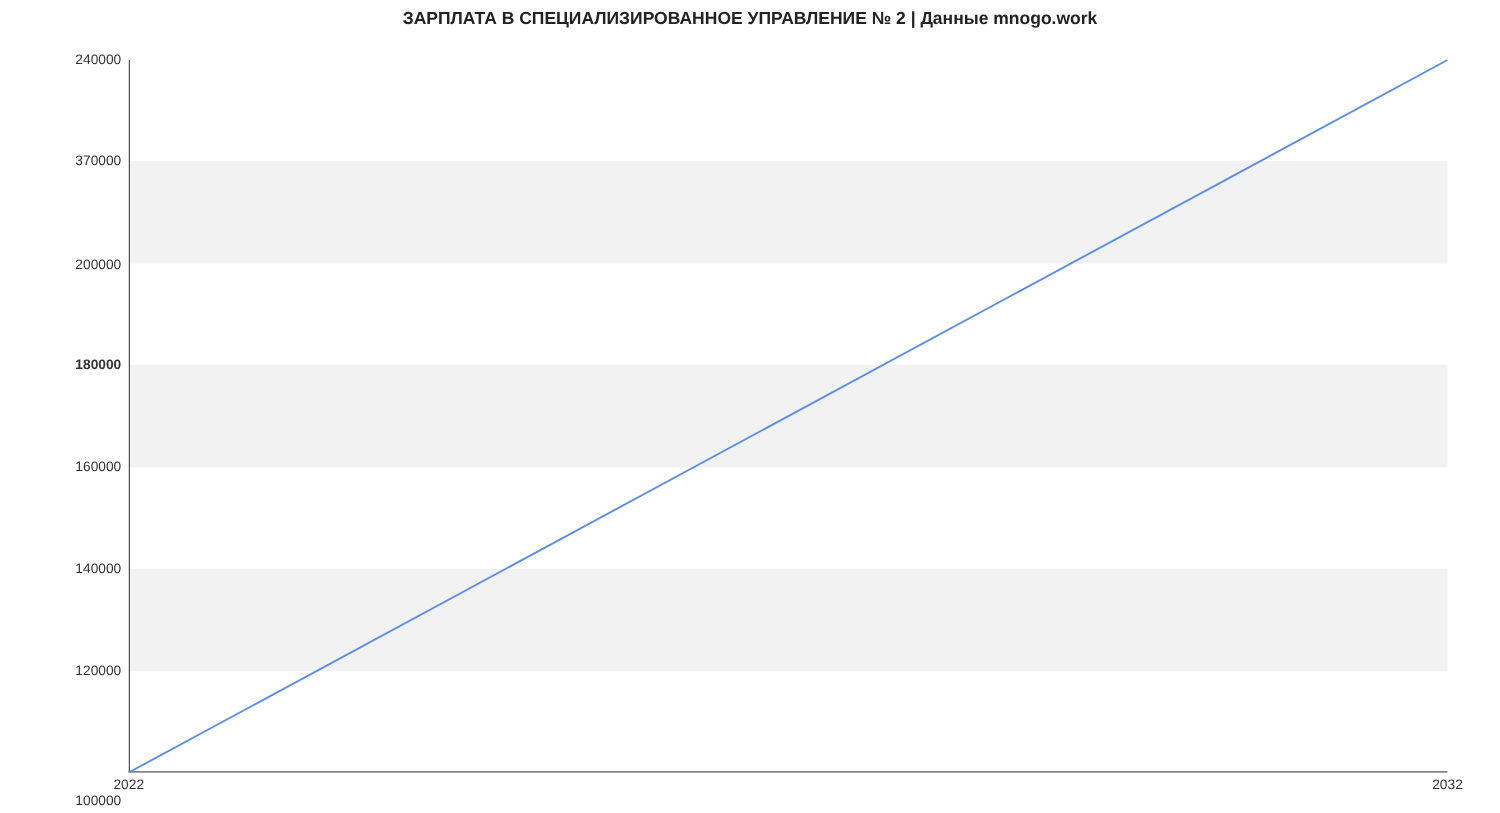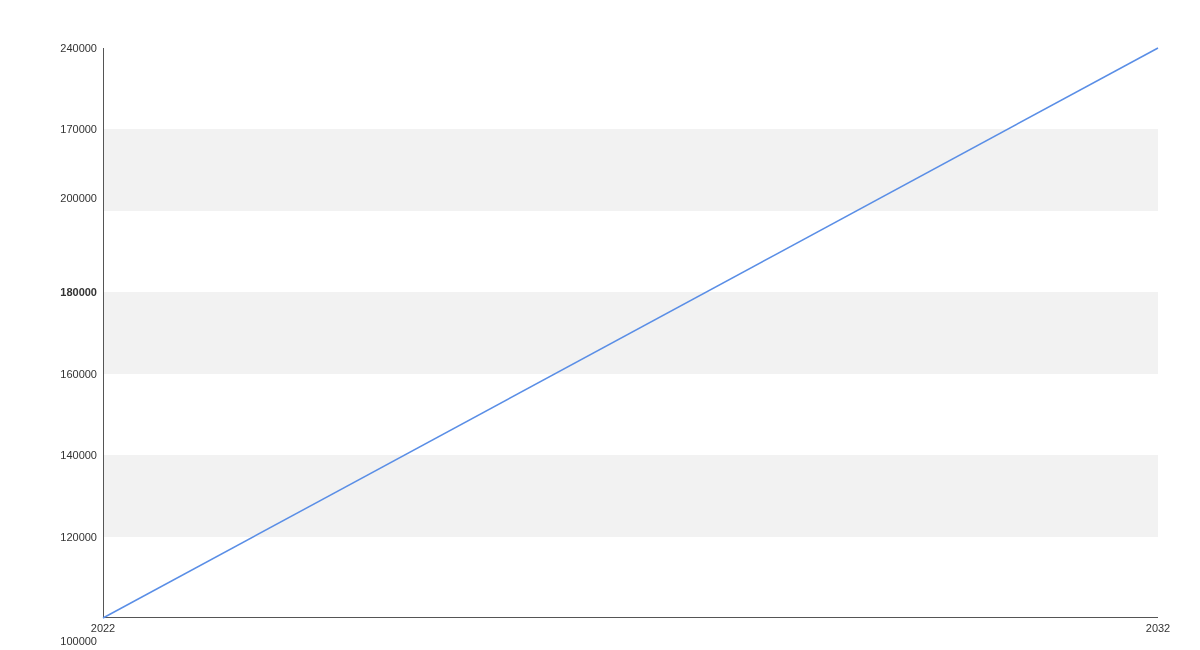--- a/index.html
+++ b/index.html
@@ -66,20 +66,21 @@
   .series-line {
     fill: none;
     stroke: #5a8ee6;
     stroke-width: 1.5;
   }
 </style>
 </head>
 <body>
 
 <div class="chart-wrap">
+  <div class="title">ЗАРПЛАТА В  СПЕЦИАЛИЗИРОВАННОЕ УПРАВЛЕНИЕ № 2 | Данные mnogo.work</div>
 
   <div class="plot">
     <div class="grid-bands" id="bands">
         <div class="band" style="top: 488.571px; height: 81.4286px; background: transparent;"></div>
         <div class="band" style="top: 407.143px; height: 81.4286px; background: rgb(242, 242, 242);"></div>
         <div class="band" style="top: 325.714px; height: 81.4286px; background: transparent;"></div>
         <div class="band" style="top: 244.286px; height: 81.4286px; background: rgb(242, 242, 242);"></div>
         <div class="band" style="top: 162.857px; height: 81.4286px; background: transparent;"></div>
         <div class="band" style="top: 81.4286px; height: 81.4286px; background: rgb(242, 242, 242);"></div>
         <div class="band" style="top: 0px; height: 81.4286px; background: transparent;"></div>
@@ -88,22 +89,22 @@
     <div class="axis-line x-axis"></div>
     <svg class="line-layer" viewBox="0 0 1055 570" preserveAspectRatio="none">
       <polyline id="series" class="series-line" points="0,570 1055,0" style="stroke: rgb(90, 142, 230);"></polyline>
     </svg>
     <div id="yticks">
         <span class="tick-label y-tick" style="top: 570px; margin-top: 23px;">100000</span>
         <span class="tick-label y-tick" style="top: 488.571px;">120000</span>
         <span class="tick-label y-tick" style="top: 407.143px;">140000</span>
         <span class="tick-label y-tick" style="top: 325.714px;">160000</span>
         <span class="tick-label y-tick" style="top: 244.286px; font-weight: bold;">180000</span>
-        <span class="tick-label y-tick" style="top: 150px;">200000</span>
-        <span class="tick-label y-tick" style="top: 81.4286px;">170000</span>
+        <span class="tick-label y-tick" style="top: 164px;">200000</span>
+        <span class="tick-label y-tick" style="top: 81.4286px;">370000</span>
         <span class="tick-label y-tick" style="top: 0px;">240000</span>
       </div>
     <div id="xticks">
         <span class="tick-label x-tick" style="left: 0px;">2022</span>
         <span class="tick-label x-tick" style="left: 1055px;">2032</span>
       </div>
   </div>
 </div>
 
 </body></html>

